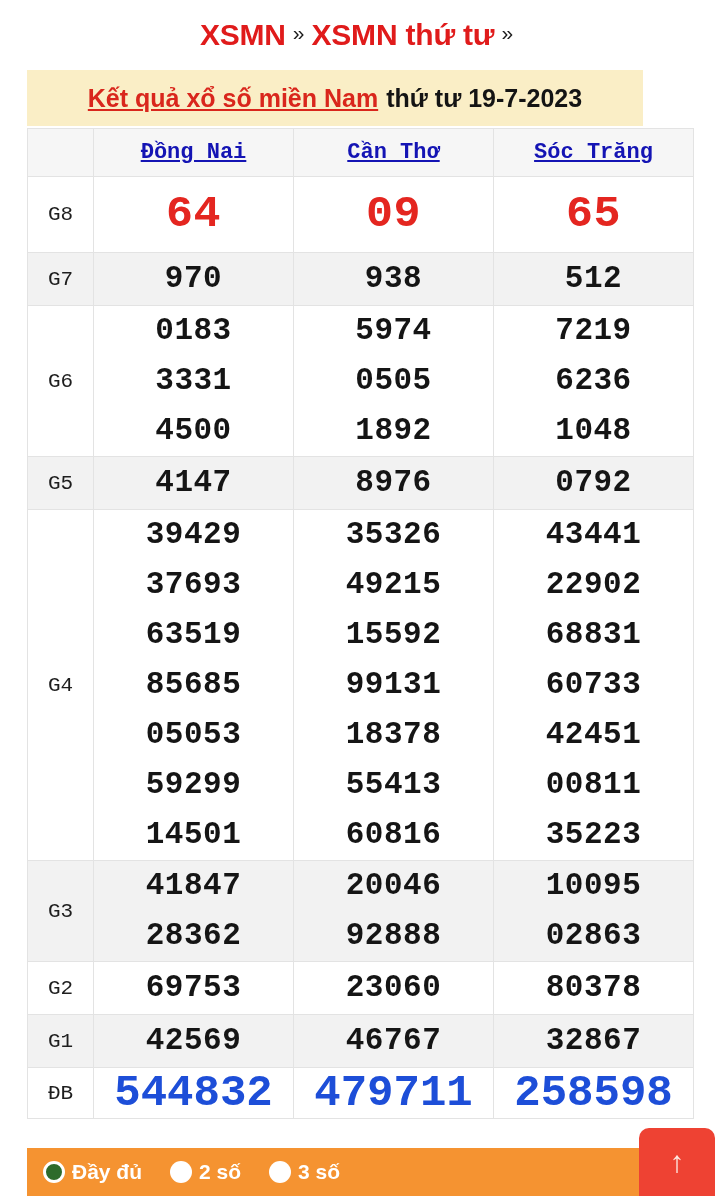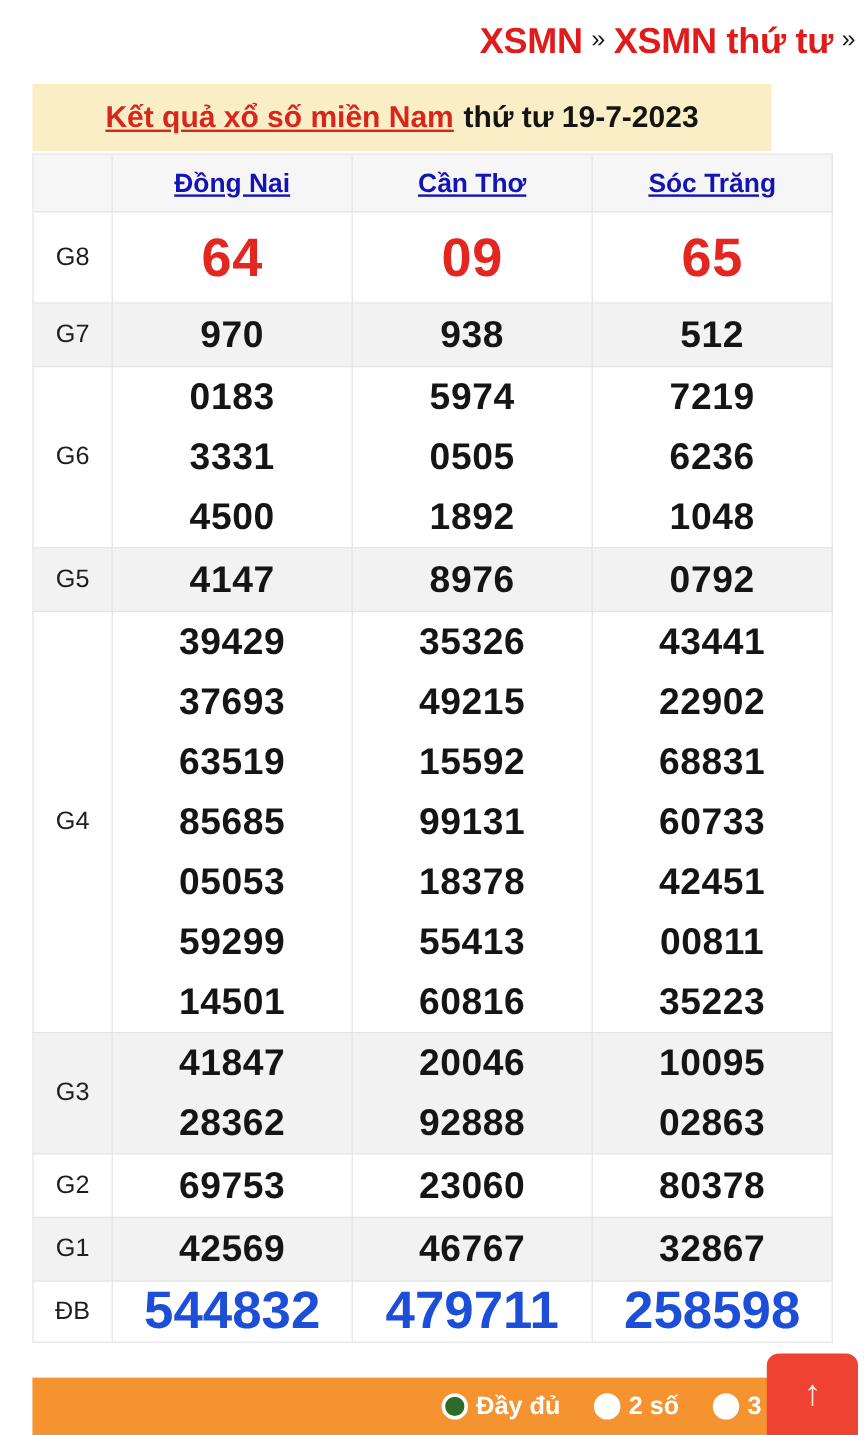--- a/index.html
+++ b/index.html
@@ -14,21 +14,21 @@
     overflow: hidden;
     position: relative;
   }
 
   
   .breadcrumb {
     width: 720px;
     height: 70px;
     display: flex;
     align-items: center;
-    justify-content: flex-end;
+    justify-content: center;
     white-space: nowrap;
     background: #ffffff;
   }
   .breadcrumb .crumb {
     color: #e01b1b;
     font-size: 30px;
     font-weight: bold;
     letter-spacing: -0.2px;
   }
   .breadcrumb .sep {
@@ -66,20 +66,21 @@
     font-weight: bold;
     padding-left: 8px;
   }
 
   
   .table-wrap {
     position: absolute;
     left: 27px;
     top: 128px;
     width: 666px;
+    font-family: Liberation Mono, monospace;
   }
   table.results {
     width: 666px;
     border-collapse: collapse;
     table-layout: fixed;
     background: #ffffff;
   }
   table.results col.c-label { width: 66px; }
   table.results col.c-prov  { width: 200px; }
 
@@ -158,21 +159,20 @@
     position: absolute;
     left: 27px;
     bottom: 0;
     width: 666px;
     height: 48px;
     background: #f59331;
     display: flex;
     align-items: center;
     padding-left: 16px;
     box-sizing: border-box;
-    justify-content: flex-end;
   }
   .radio-opt {
     display: flex;
     align-items: center;
     margin-right: 28px;
     white-space: nowrap;
   }
   .radio-dot {
     width: 22px;
     height: 22px;

